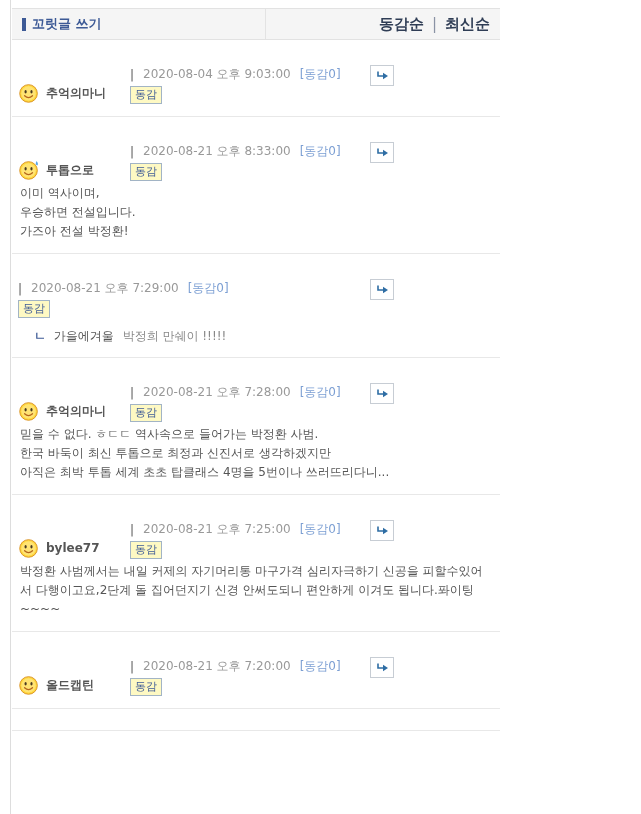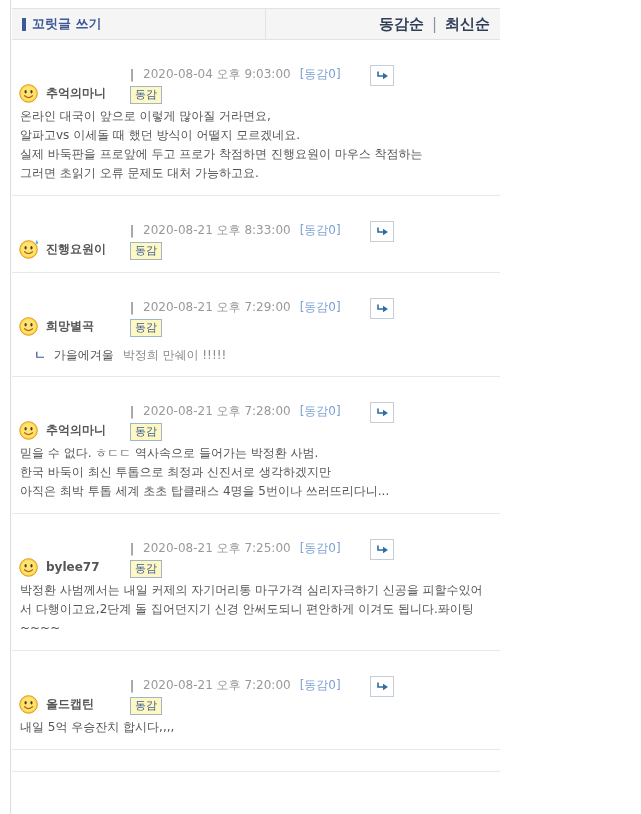--- a/index.html
+++ b/index.html
@@ -92,73 +92,61 @@
           <span class="agree-btn">동감</span>
         </div>
       </div>
       <span class="reply-btn">
         <svg width="13" height="11" viewBox="0 0 13 11">
           <path d="M2 1.5 V6 H7.5" stroke="#2e6da4" stroke-width="1.6" fill="none"></path>
           <path d="M7 2.8 L12 6 L7 9.2 Z" fill="#2e6da4"></path>
         </svg>
       </span>
     </div>
-    <div class="c-text">온라인 대국이 앞으로 이렇게 많아질 거라면요,
-알파고vs 이세돌 때 했던 방식이 어떨지 모르겠네요.
-실제 바둑판을 프로앞에 두고 프로가 착점하면 진행요원이 마우스 착점하는
-그러면 초읽기 오류 문제도 대처 가능하고요.</div>
 
   </div>
 
   <div class="comment">
     <div class="c-head">
       <div class="c-id">
         <svg class="avatar sweat" viewBox="0 0 24 24" width="22" height="22">
           <circle cx="11.5" cy="12.5" r="9.6" fill="#FFD83D" stroke="#D98F1F" stroke-width="1"></circle>
           <circle cx="11.5" cy="12.5" r="7.8" fill="#FFE373"></circle>
           <ellipse cx="8.3" cy="10.6" rx="1.2" ry="2" fill="#4a3a20"></ellipse>
           <ellipse cx="14.7" cy="10.6" rx="1.2" ry="2" fill="#4a3a20"></ellipse>
           <path d="M7.2 15 Q11.5 19 15.8 15" fill="none" stroke="#b5651d" stroke-width="1.4" stroke-linecap="round"></path>
           <path class="drop" d="M20.3 2.2 q2.6 3.4 0.6 4.8 q-2.8 -0.8 -0.6 -4.8" fill="#5aa7e8"></path>
         </svg>
-        <span class="c-name">진행요원이</span>
+        <span class="c-name">투톱으로</span>
       </div>
       <div class="c-meta">
         <div class="meta-line1">
           <span class="pipe">|</span>
           <span class="date">2020-08-21 오후 8:33:00</span>
           <span class="agree-count">[동감0]</span>
         </div>
         <div class="meta-line2">
           <span class="agree-btn">동감</span>
         </div>
       </div>
       <span class="reply-btn">
         <svg width="13" height="11" viewBox="0 0 13 11">
           <path d="M2 1.5 V6 H7.5" stroke="#2e6da4" stroke-width="1.6" fill="none"></path>
           <path d="M7 2.8 L12 6 L7 9.2 Z" fill="#2e6da4"></path>
         </svg>
       </span>
     </div>
-
-  </div>
-
-  <div class="comment">
-    <div class="c-head">
-      <div class="c-id">
-        <svg class="avatar" viewBox="0 0 24 24" width="22" height="22">
-          <circle cx="11.5" cy="12.5" r="9.6" fill="#FFD83D" stroke="#D98F1F" stroke-width="1"></circle>
-          <circle cx="11.5" cy="12.5" r="7.8" fill="#FFE373"></circle>
-          <ellipse cx="8.3" cy="10.6" rx="1.2" ry="2" fill="#4a3a20"></ellipse>
-          <ellipse cx="14.7" cy="10.6" rx="1.2" ry="2" fill="#4a3a20"></ellipse>
-          <path d="M7.2 15 Q11.5 19 15.8 15" fill="none" stroke="#b5651d" stroke-width="1.4" stroke-linecap="round"></path>
-          <path class="drop" d="M20.3 2.2 q2.6 3.4 0.6 4.8 q-2.8 -0.8 -0.6 -4.8" fill="#5aa7e8"></path>
-        </svg>
-        <span class="c-name">희망별곡</span>
-      </div>
+    <div class="c-text">이미 역사이며,
+우승하면 전설입니다.
+가즈아 전설 박정환!</div>
+
+  </div>
+
+  <div class="comment">
+    <div class="c-head">
       <div class="c-meta">
         <div class="meta-line1">
           <span class="pipe">|</span>
           <span class="date">2020-08-21 오후 7:29:00</span>
           <span class="agree-count">[동감0]</span>
         </div>
         <div class="meta-line2">
           <span class="agree-btn">동감</span>
         </div>
       </div>
@@ -269,21 +257,20 @@
           <span class="agree-btn">동감</span>
         </div>
       </div>
       <span class="reply-btn">
         <svg width="13" height="11" viewBox="0 0 13 11">
           <path d="M2 1.5 V6 H7.5" stroke="#2e6da4" stroke-width="1.6" fill="none"></path>
           <path d="M7 2.8 L12 6 L7 9.2 Z" fill="#2e6da4"></path>
         </svg>
       </span>
     </div>
-    <div class="c-text">내일 5억 우승잔치 합시다,,,,</div>
 
   </div>
 
   <div class="comment">
     
     
     
   </div>
 
 </div>

